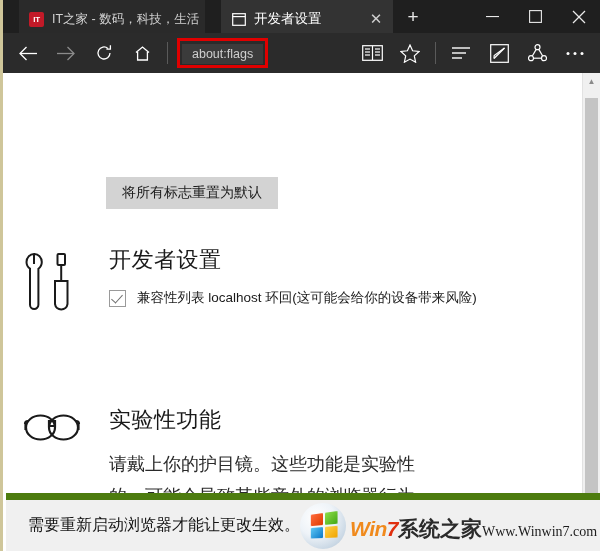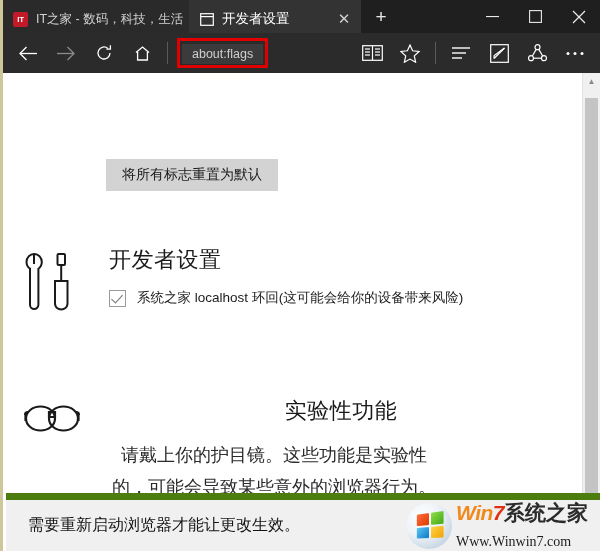--- a/index.html
+++ b/index.html
@@ -37,20 +37,21 @@
     align-items: center;
     height: 33px;
     box-sizing: border-box;
     padding: 5px 6px 0 10px;
     color: #e8e8e8;
     font-size: 12.5px;
     white-space: nowrap;
     overflow: hidden;
     cursor: default;
     user-select: none;
+    margin-left: 16px;
   }
   .tab.inactive {
     width: 186px;
     background: #2a2a2a;
     color: #d2d2d2;
   }
   .tab.active {
     width: 172px;
     background: #333333;
     color: #ffffff;
@@ -193,21 +194,21 @@
     top: 0;
     right: 17px;
     bottom: 0;
     overflow: hidden;
     background: #ffffff;
   }
 
   .reset-btn {
     position: absolute;
     left: 103px;
-    top: 86px;
+    top: 104px;
     background: #d3d3d3;
     border: none;
     color: #1a1a1a;
     font-size: 14px;
     font-family: "Liberation Sans", "DejaVu Sans", sans-serif;
     padding: 7px 16px;
     cursor: pointer;
   }
 
   .section {
@@ -359,23 +360,24 @@
     gap: 2px;
     transform: perspective(40px) rotateY(-9deg) skewY(-5deg);
   }
   .wm-flag i { display: block; border-radius: 1px; }
   .wm-f1 { background: linear-gradient(135deg,#ff6b3d,#e03c00); }
   .wm-f2 { background: linear-gradient(135deg,#8ede4a,#43a814); }
   .wm-f3 { background: linear-gradient(135deg,#5fc8f5,#0a78c8); }
   .wm-f4 { background: linear-gradient(135deg,#ffd24a,#f0a400); }
   .wm-textblock {
     display: flex;
-    flex-direction: column;
+    flex-direction: row;
     justify-content: center;
     line-height: 1;
+    align-items: flex-end;
   }
   .wm-line1 {
     font-size: 21px;
     font-weight: bold;
     font-style: italic;
     letter-spacing: -0.5px;
     white-space: nowrap;
   }
   .wm-win { color: #f08a1d; }
   .wm-seven { color: #e03010; }
@@ -541,26 +543,26 @@
             <line x1="13" y1="3.3" x2="13" y2="13"></line>
             <rect x="36.5" y="3" width="7.5" height="11" rx="1"></rect>
             <line x1="40.2" y1="14" x2="40.2" y2="30"></line>
             <path d="M34 30 h12.5 v23 a6.3 6.3 0 0 1 -12.5 0 z"></path>
           </svg>
         </div>
         <div class="sec-body">
           <h2 class="sec-title">开发者设置</h2>
           <div class="cb-row">
             <span class="cb-box checked"></span>
-            <span class="cb-label">系统之家 localhost 环回(这可能会给你的设备带来风险)</span>
+            <span class="cb-label">兼容性列表 localhost 环回(这可能会给你的设备带来风险)</span>
           </div>
         </div>
       </div>
 
-      <div class="section" style="top:323px;text-align:center;">
+      <div class="section" style="top:332px;">
         <div class="sec-icon">
           <svg width="62" height="34" viewBox="0 0 62 34" fill="none" stroke="#1a1a1a" stroke-width="2.2">
             <path d="M4 13 a3 3 0 0 1 3 -3"></path>
             <path d="M58 13 a3 3 0 0 0 -3 -3"></path>
             <ellipse cx="19.5" cy="16.5" rx="14.5" ry="12"></ellipse>
             <ellipse cx="42.5" cy="16.5" rx="14.5" ry="12"></ellipse>
             <path d="M28 10 h6 v5 h-6 z"></path>
             <line x1="4.5" y1="13" x2="4.5" y2="19"></line>
             <line x1="57.5" y1="13" x2="57.5" y2="19"></line>
           </svg>

